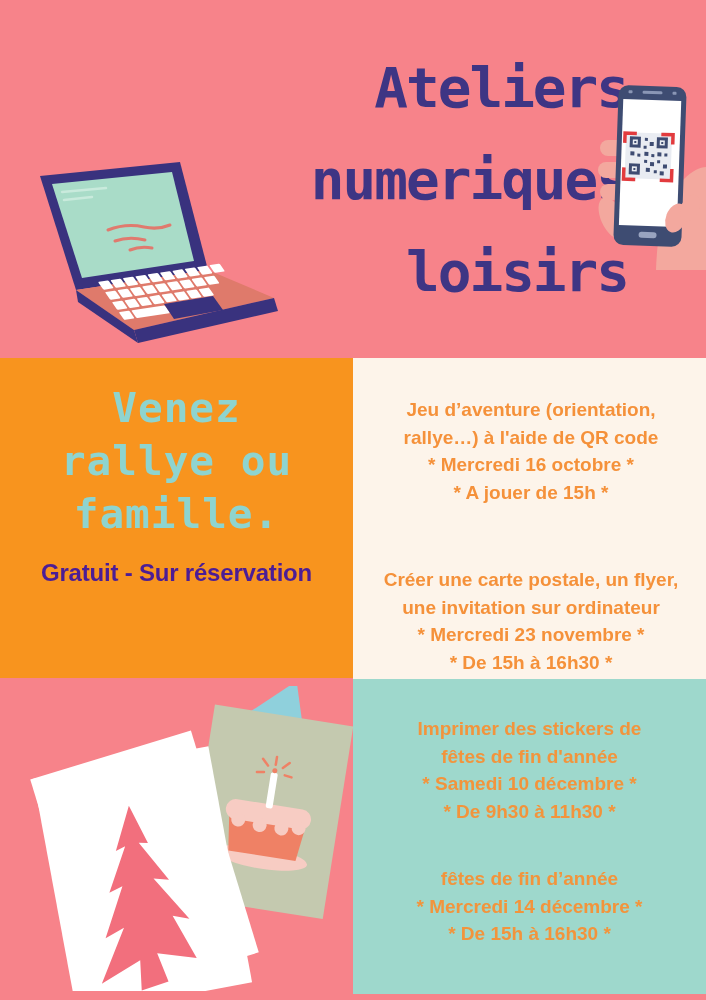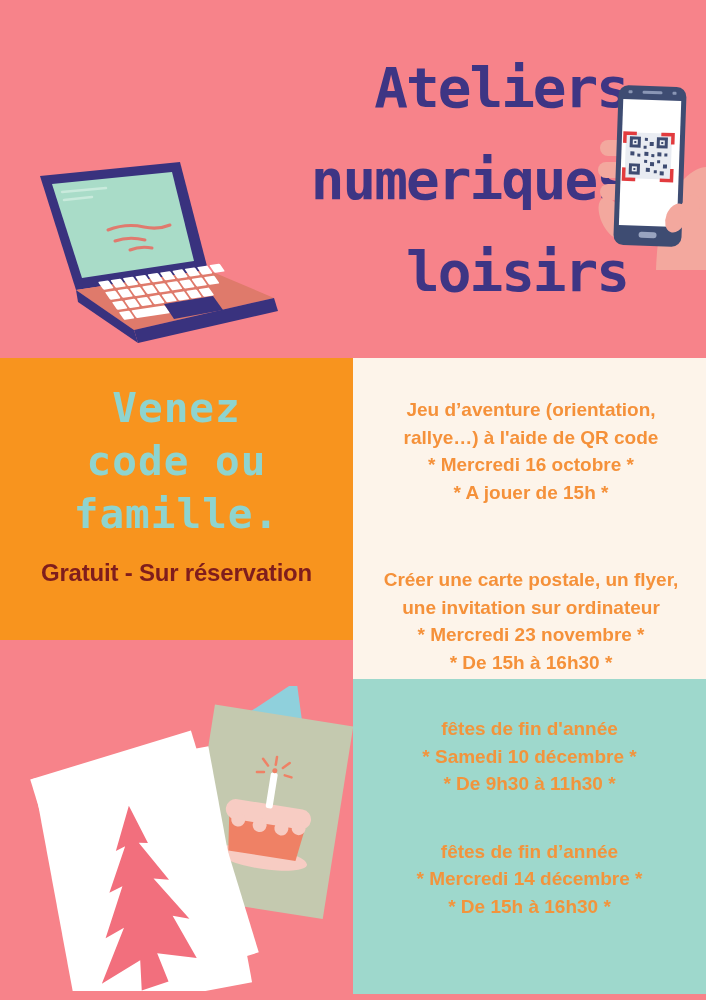--- a/index.html
+++ b/index.html
@@ -10,31 +10,31 @@
     padding-left:48px;
   }
   
   .title{
     position:absolute;top:42px;right:126px;text-align:right;
     font-family:"DejaVu Sans Mono",monospace;font-weight:bold;
     font-size:56px;line-height:92px;letter-spacing:-2px;color:#3E3584;
   }
   
   .block{position:absolute;box-sizing:border-box;}
-  .block-orange{left:0;top:358px;width:353px;height:282px;background:#F8941E;}
+  .block-orange{left:0;top:358px;width:353px;height:320px;background:#F8941E;}
   .block-cream{left:353px;top:358px;width:356px;height:321px;background:#FDF4EA;}
   .block-teal{left:353px;top:679px;width:353px;height:315px;background:#9ED8CC;}
   
   .promo-headline{
     margin-top:24px;text-align:center;color:#8ED4CF;
     font-family:"DejaVu Sans Mono",monospace;font-weight:bold;
     font-size:41px;line-height:53px;letter-spacing:1px;
   }
   .promo-note{
-    margin-top:18px;text-align:center;color:#7f1d1d;
+    margin-top:18px;text-align:center;color:#4c1d95;
     font-weight:bold;font-size:24px;letter-spacing:-0.2px;
   }
   
   .panel{box-sizing:border-box;padding-top:38px;text-align:center;
     font-weight:bold;color:#F5913A;font-size:19px;line-height:27.5px;}
   .block-teal .panel{padding-top:36px;color:#F2943C;}
   .wgroup + .wgroup{margin-top:60px;}
   .block-teal .wgroup + .wgroup{margin-top:40px;}
   
   .illu{position:absolute;}
@@ -170,21 +170,21 @@
 
     <g fill="#F3A89E">
       <ellipse cx="82" cy="138" rx="10" ry="15" transform="rotate(22 82 138)"></ellipse>
       <ellipse cx="96" cy="128" rx="9" ry="14" transform="rotate(26 96 128)"></ellipse>
     </g>
   </svg>
 
   <div class="block block-orange">
     <div class="promo-headline">
       <div>Venez</div>
-      <div>code ou</div>
+      <div>rallye ou</div>
       <div>famille.</div>
     </div>
     <div class="promo-note">Gratuit - Sur réservation</div>
   </div>
 
   <div class="block block-cream">
     <div class="panel">
       <div class="wgroup">
         <div>Jeu d’aventure (orientation,</div>
         <div>rallye…) à l'aide de QR code</div>
@@ -196,20 +196,21 @@
         <div>une invitation sur ordinateur</div>
         <div>* Mercredi 23 novembre *</div>
         <div>* De 15h à 16h30 *</div>
       </div>
     </div>
   </div>
 
   <div class="block block-teal">
     <div class="panel">
       <div class="wgroup">
+        <div>Imprimer des stickers de</div>
         <div>fêtes de fin d'année</div>
         <div>* Samedi 10 décembre *</div>
         <div>* De 9h30 à 11h30 *</div>
       </div>
       <div class="wgroup">
         <div>fêtes de fin d’année</div>
         <div>* Mercredi 14 décembre *</div>
         <div>* De 15h à 16h30 *</div>
       </div>
     </div>

